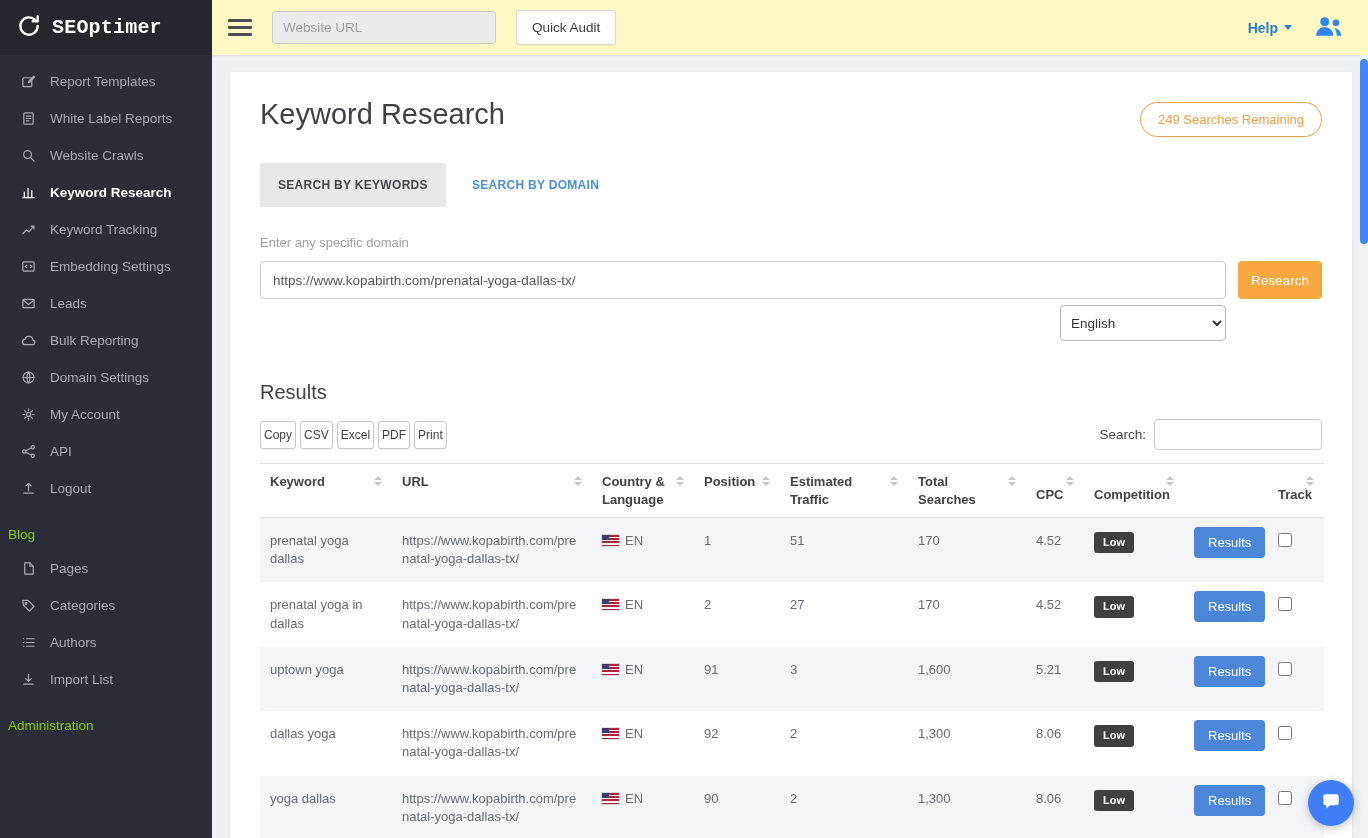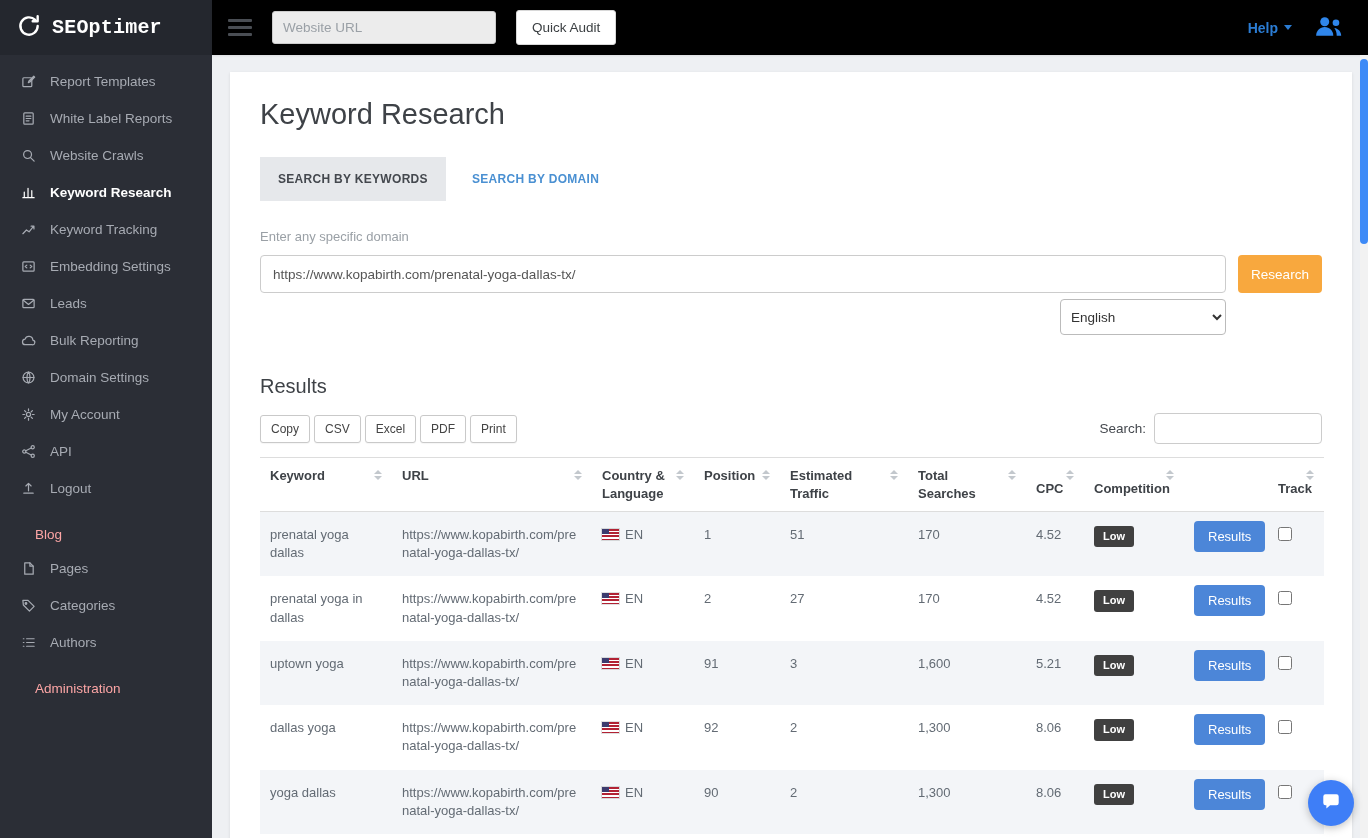--- a/index.html
+++ b/index.html
@@ -10,25 +10,25 @@
   
   .sidebar { width:212px; background:#2b2e36; flex-shrink:0; color:#a7abb3; overflow:hidden; }
   .logo { height:55px; background:#24272e; display:flex; align-items:center; gap:10px; padding:0 16px; color:#fff; }
   .logo-text { font-size:20px; font-weight:bold; letter-spacing:.2px;font-family:Liberation Mono, monospace; }
   .logo .icon svg { width:26px; height:26px; stroke:#fff; stroke-width:2.2; fill:none; stroke-linecap:round; stroke-linejoin:round; }
   .nav { padding-top:8px; }
   .nav-item { display:flex; align-items:center; gap:14px; padding:11px 20px; font-size:13.5px; cursor:pointer; color:#a7abb3; }
   .nav-item.active { color:#fff; font-weight:bold; }
   .nav-item .icon { width:16px; display:inline-flex; justify-content:center; }
   .icon svg { width:15px; height:15px; stroke:currentColor; fill:none; stroke-width:1.3; stroke-linecap:round; stroke-linejoin:round; }
-  .nav-section { padding:20px 35px 8px; font-size:13.5px; color:#fca5a5; }
+  .nav-section { padding:20px 8px 8px; font-size:13.5px; color:#84cc16; }
 
   
   .main { flex:1; display:flex; flex-direction:column; min-width:0; }
-  .topbar { height:55px; background:#000000; display:flex; align-items:center; padding:0 24px 0 16px; gap:20px; box-shadow:0 1px 2px rgba(0,0,0,.08); position:relative; z-index:2; }
+  .topbar { height:55px; background:#fef9c3; display:flex; align-items:center; padding:0 24px 0 16px; gap:20px; box-shadow:0 1px 2px rgba(0,0,0,.08); position:relative; z-index:2; }
   .hamburger { width:24px; display:flex; flex-direction:column; gap:4px; cursor:pointer; }
   .hamburger span { display:block; height:3px; background:#4a4e54; border-radius:1px; }
   .url-input { width:224px; height:33px; background:#ececec; border:1px solid #ccc; border-radius:3px; padding:0 10px; font-size:13.5px; color:#555; font-family:"Liberation Sans",sans-serif; }
   .url-input::placeholder { color:#9aa0a6; }
   .btn-quick-audit { height:35px; background:#fff; border:1px solid #d8d8d8; border-radius:3px; padding:0 15px; font-size:13.5px; color:#3c4043; cursor:pointer; box-shadow:0 1px 1px rgba(0,0,0,.04); font-family:"Liberation Sans",sans-serif; }
   .topbar-right { margin-left:auto; display:flex; align-items:center; gap:22px; }
   .help-link { color:#2b7cd3; font-size:14px; font-weight:bold; display:flex; align-items:center; gap:6px; cursor:pointer; }
   .caret-down { width:0; height:0; border-left:4px solid transparent; border-right:4px solid transparent; border-top:5px solid #2b7cd3; }
   .bigicon svg { width:30px; height:24px; }
 
@@ -47,21 +47,21 @@
   .form-row { display:flex; gap:12px; margin-top:11px; align-items:flex-start; }
   .domain-input { flex:1; height:38px; border:1px solid #ccc; border-radius:4px; padding:0 12px; font-size:13.5px; color:#555; font-family:"Liberation Sans",sans-serif; }
   .sel { width:166px; height:36px; border:1px solid #bbb; border-radius:4px; font-size:13.5px; color:#333; padding:0 6px; background:#fff; font-family:"Liberation Sans",sans-serif; }
   .btn-research { width:84px; height:38px; background:#f8a83e; border:none; border-radius:4px; color:#fff; font-size:13.5px; cursor:pointer; font-family:"Liberation Sans",sans-serif; }
   .row2 { margin-top:6px; }
   .flex-spacer { flex:1; }
   .btn-ghost-spacer { width:84px; }
 
   .results-heading { margin-top:40px; font-size:20px; color:#3e4247; font-weight:normal; }
   .toolbar { display:flex; align-items:center; margin-top:15px; }
-  .btn-export { background:#fff; border:1px solid #c9c9c9; border-radius:3px; padding:6px 10px; font-size:12px; color:#444; margin-right:4px; cursor:pointer; box-shadow:0 1px 1px rgba(0,0,0,.04); font-family:"Liberation Sans",sans-serif; }
+  .btn-export { background:#fff; border:1px solid #c9c9c9; border-radius:3px; padding:6px 3px; font-size:12px; color:#444; margin-right:4px; cursor:pointer; box-shadow:0 1px 1px rgba(0,0,0,.04); font-family:"Liberation Sans",sans-serif; }
   .search-wrap { margin-left:auto; display:flex; align-items:center; gap:8px; font-size:13.5px; color:#44484e; }
   .search-input { width:168px; height:31px; border:1px solid #ccc; border-radius:4px; padding:0 8px; font-size:13px; font-family:"Liberation Sans",sans-serif; }
 
   
   table { width:100%; border-collapse:collapse; table-layout:fixed; margin-top:13px; font-size:13px; }
   thead th { text-align:left; vertical-align:top; padding:9px 10px; font-size:13px; font-weight:bold; color:#3e4247; border-top:1px solid #ddd; border-bottom:1px solid #ddd; line-height:1.35; }
   th:nth-child(1), td:nth-child(1) { width:132px; }
   th:nth-child(2), td:nth-child(2) { width:200px; }
   th:nth-child(3), td:nth-child(3) { width:102px; }
   th:nth-child(4), td:nth-child(4) { width:86px; }
@@ -234,20 +234,28 @@
           <span class="nav-label">Categories</span>
         </div>
         <div class="nav-item">
           <span class="icon">
             <svg viewBox="0 0 16 16">
               <path d="M6 4h8M6 8h8M6 12h8M2.5 4h.6M2.5 8h.6M2.5 12h.6"></path>
             </svg>
           </span>
           <span class="nav-label">Authors</span>
         </div>
+        <div class="nav-item">
+          <span class="icon">
+            <svg viewBox="0 0 16 16">
+              <path d="M8 2.5V10M5.2 7.2L8 10l2.8-2.8M3 13h10"></path>
+            </svg>
+          </span>
+          <span class="nav-label">Import List</span>
+        </div>
         <div class="nav-section">Administration</div>
       </nav>
   </aside>
 
   <div class="main">
 
     <header class="topbar">
       <div class="hamburger">
           <span></span>
           <span></span>
@@ -271,20 +279,21 @@
             </svg>
         </span>
       </div>
     </header>
 
     <div class="content">
       <div class="card">
 
         <div class="card-head">
           <h1 class="page-title">Keyword Research</h1>
+          <div class="pill-badge">249 Searches Remaining</div>
         </div>
 
         <div class="tabs">
             <div class="tab active">SEARCH BY KEYWORDS</div>
             <div class="tab">SEARCH BY DOMAIN</div>
           </div>
 
         <div class="field-label">Enter any specific domain</div>
 
         <div class="form-row">

